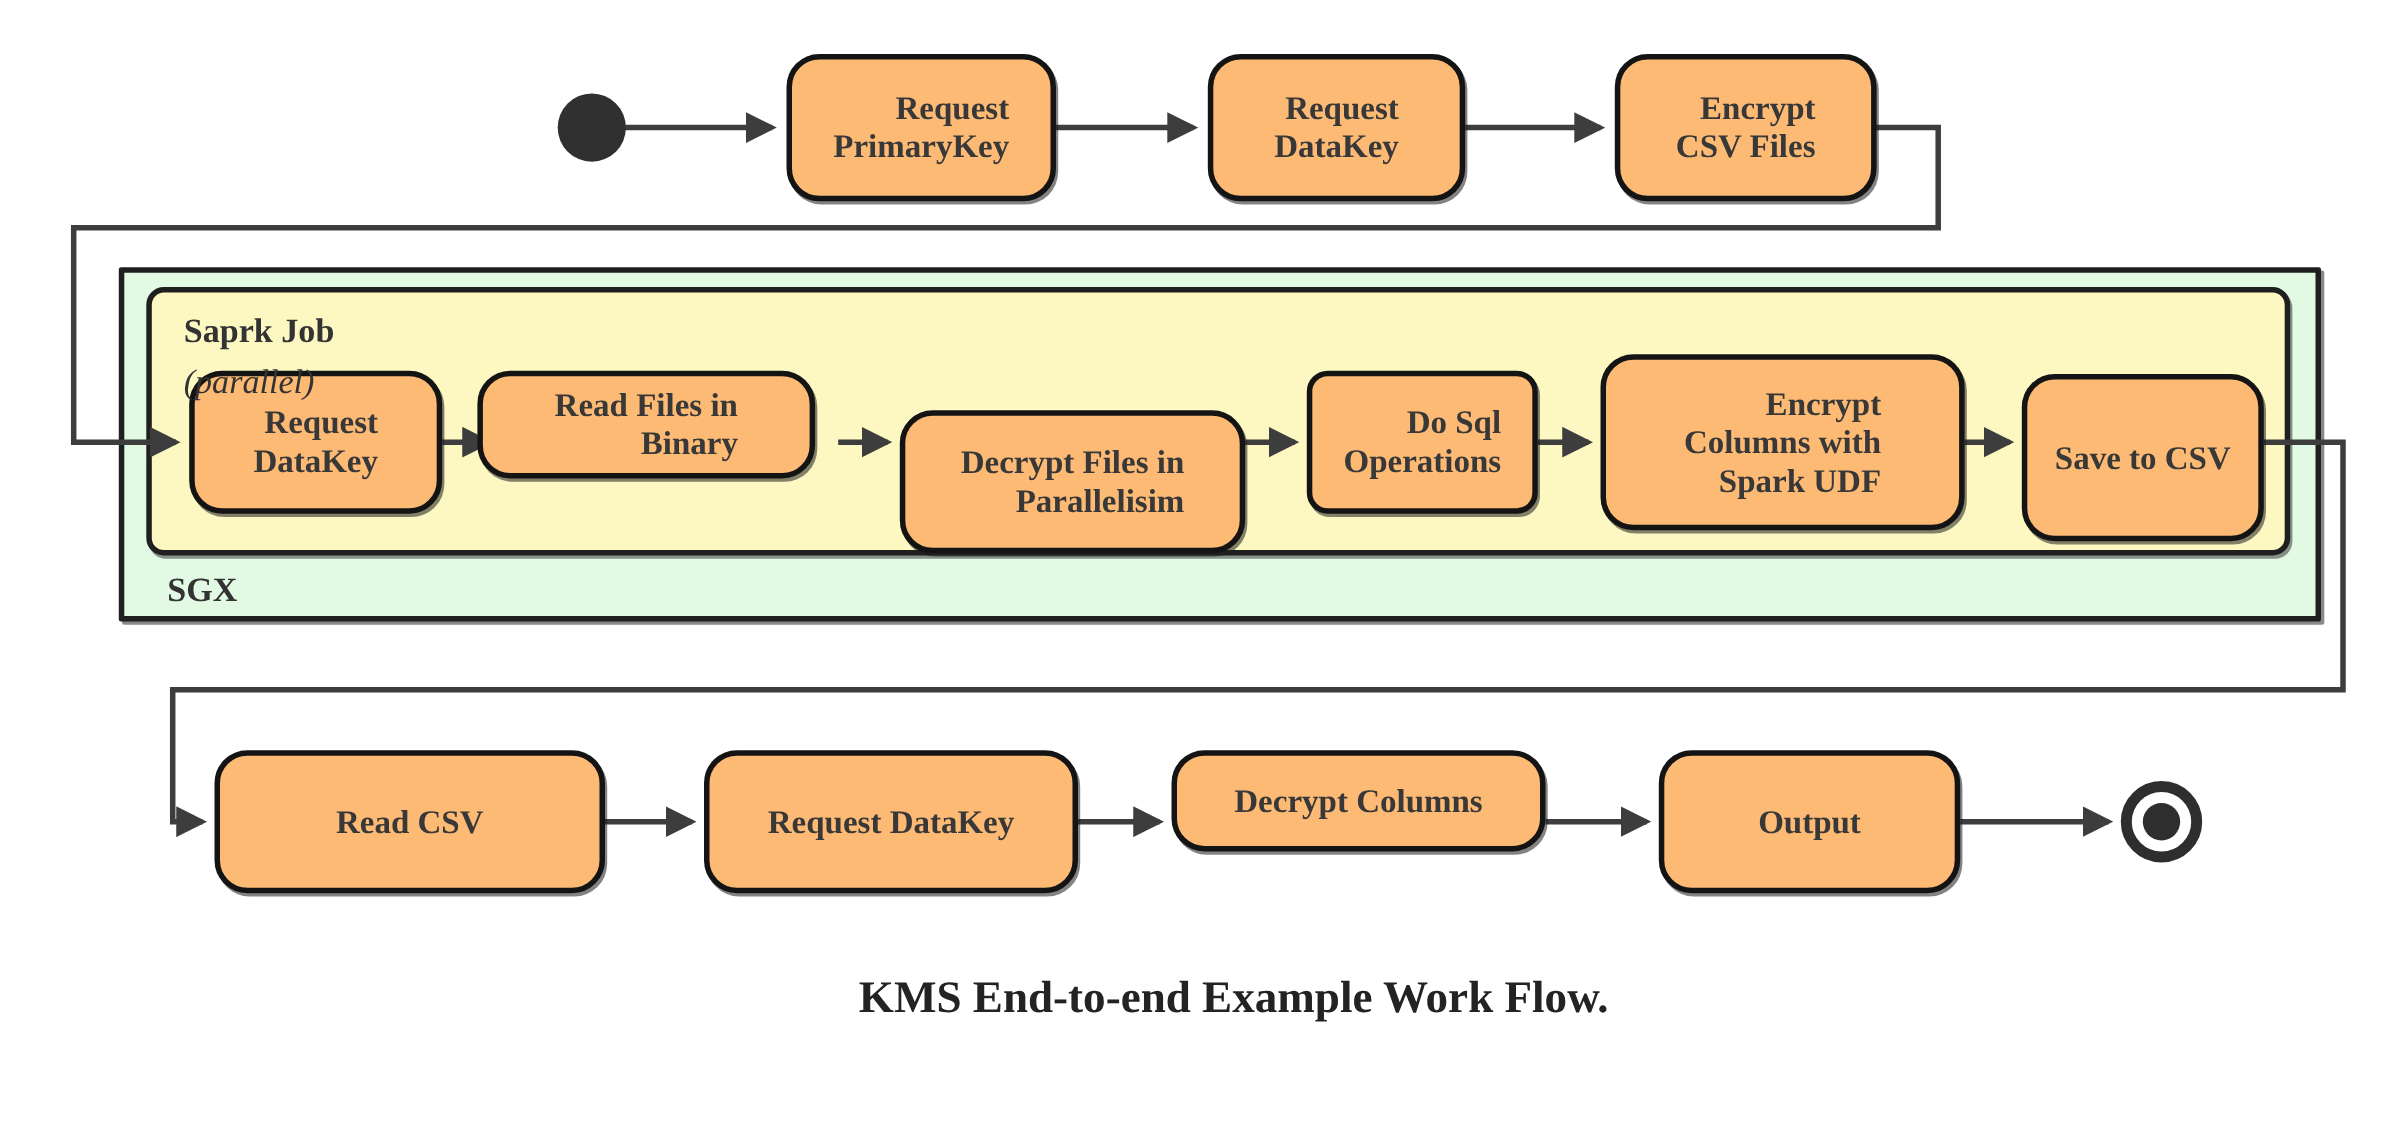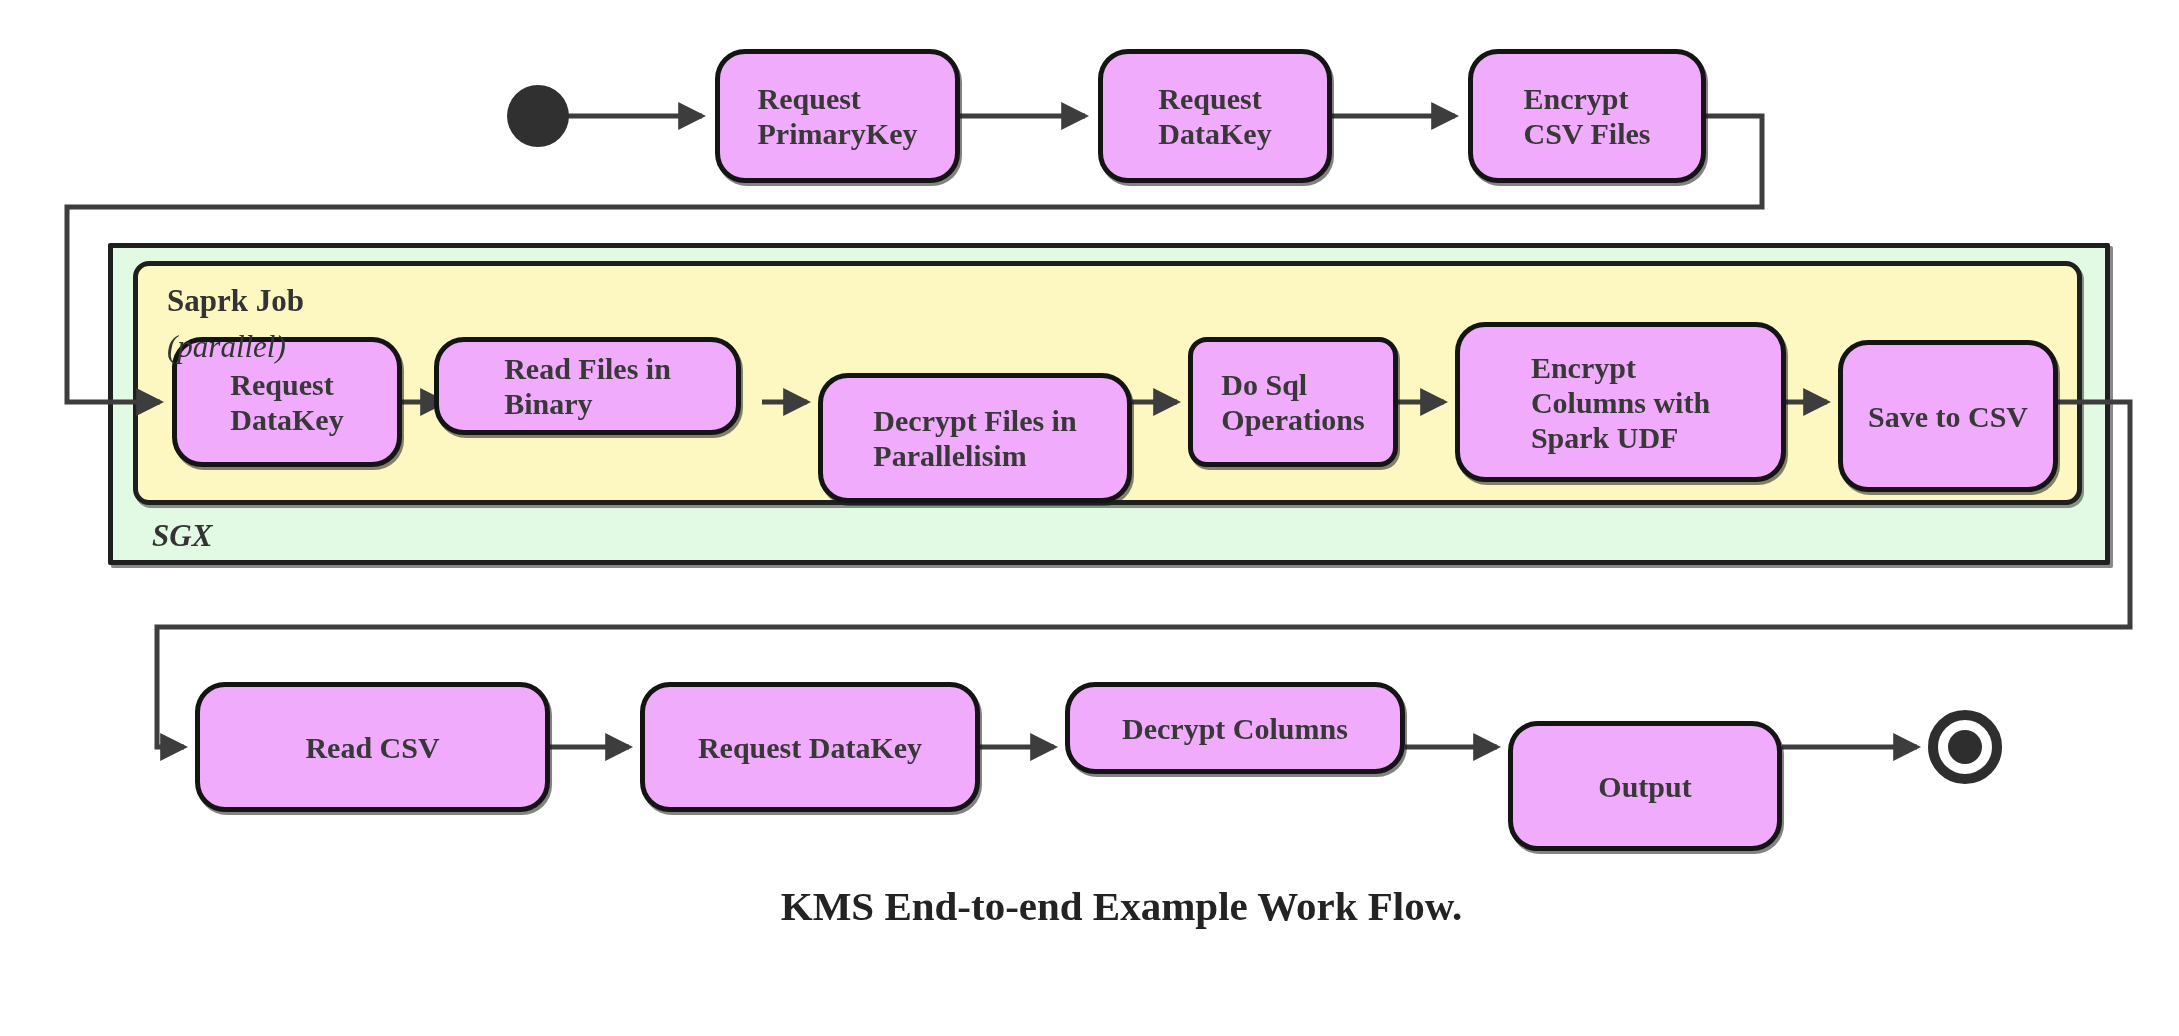--- a/index.html
+++ b/index.html
@@ -8,49 +8,49 @@
 
   
   .container{position:absolute;box-sizing:border-box;border:5px solid #1f1f1f;}
   .sgx{left:108px;top:243px;width:2002px;height:322px;background:#e2fae4;border-radius:2px;
        box-shadow:3px 3px 0 rgba(40,40,40,.55);z-index:1;}
   .spark{left:133px;top:261px;width:1949px;height:244px;background:#fdf8c2;border-radius:16px;
        box-shadow:2px 3px 0 rgba(40,40,40,.5);z-index:1;}
   .container-label{position:absolute;color:#333;font-size:31px;font-weight:bold;z-index:4;}
   .spark-label{left:167px;top:283px;display:flex;gap:10px;align-items:baseline;flex-direction:column;}
   .spark-label .qualifier{font-weight:normal;font-style:italic;}
-  .sgx-label{left:152px;top:518px;font-style:italic;}
+  .sgx-label{left:152px;top:518px;}
 
   
   .edges{position:absolute;left:0;top:0;z-index:2;pointer-events:none;}
 
   
-  .node{position:absolute;box-sizing:border-box;background:#f0abfc;border:5px solid #141414;
+  .node{position:absolute;box-sizing:border-box;background:#fdba74;border:5px solid #141414;
         border-radius:30px;display:flex;align-items:center;justify-content:center;
-        text-align:left;z-index:3;box-shadow:2px 3px 0 rgba(30,30,30,.55);}
+        text-align:right;z-index:3;box-shadow:2px 3px 0 rgba(30,30,30,.55);}
   .node-label{color:#383838;font-weight:bold;font-size:30px;line-height:35px;white-space:pre-line;}
 
   
   .n-req-primarykey{left:715px;top:49px;width:245px;height:134px;}
   .n-req-datakey-top{left:1098px;top:49px;width:234px;height:134px;}
   .n-encrypt-csv{left:1468px;top:49px;width:238px;height:134px;}
 
   
   .n-req-datakey-spark{left:172px;top:337px;width:230px;height:130px;}
   .n-read-binary{left:434px;top:337px;width:307px;height:98px;}
   .n-decrypt-parallel{left:818px;top:337px;width:314px;height:130px;margin-top:36px;}
   .n-do-sql{left:1188px;top:337px;width:210px;height:130px;border-radius:19px;}
   .n-encrypt-columns{left:1455px;top:322px;width:331px;height:160px;}
   .n-save-csv{left:1838px;top:340px;width:220px;height:152px;}
 
   
   .n-read-csv{left:195px;top:682px;width:355px;height:130px;}
   .n-req-datakey-bottom{left:640px;top:682px;width:340px;height:130px;}
   .n-decrypt-columns{left:1065px;top:682px;width:340px;height:92px;}
-  .n-output{left:1508px;top:682px;width:274px;height:130px;margin-top:39px;}
+  .n-output{left:1508px;top:682px;width:274px;height:130px;}
 
   
   .start-node{position:absolute;left:507px;top:85px;width:62px;height:62px;border-radius:50%;
               background:#303030;z-index:3;}
   .end-node{position:absolute;left:1928px;top:710px;width:74px;height:74px;border-radius:50%;
             box-sizing:border-box;border:10px solid #2e2e2e;background:#ffffff;z-index:3;
             display:flex;align-items:center;justify-content:center;}
   .end-node-core{width:34px;height:34px;border-radius:50%;background:#2e2e2e;}
 
   

